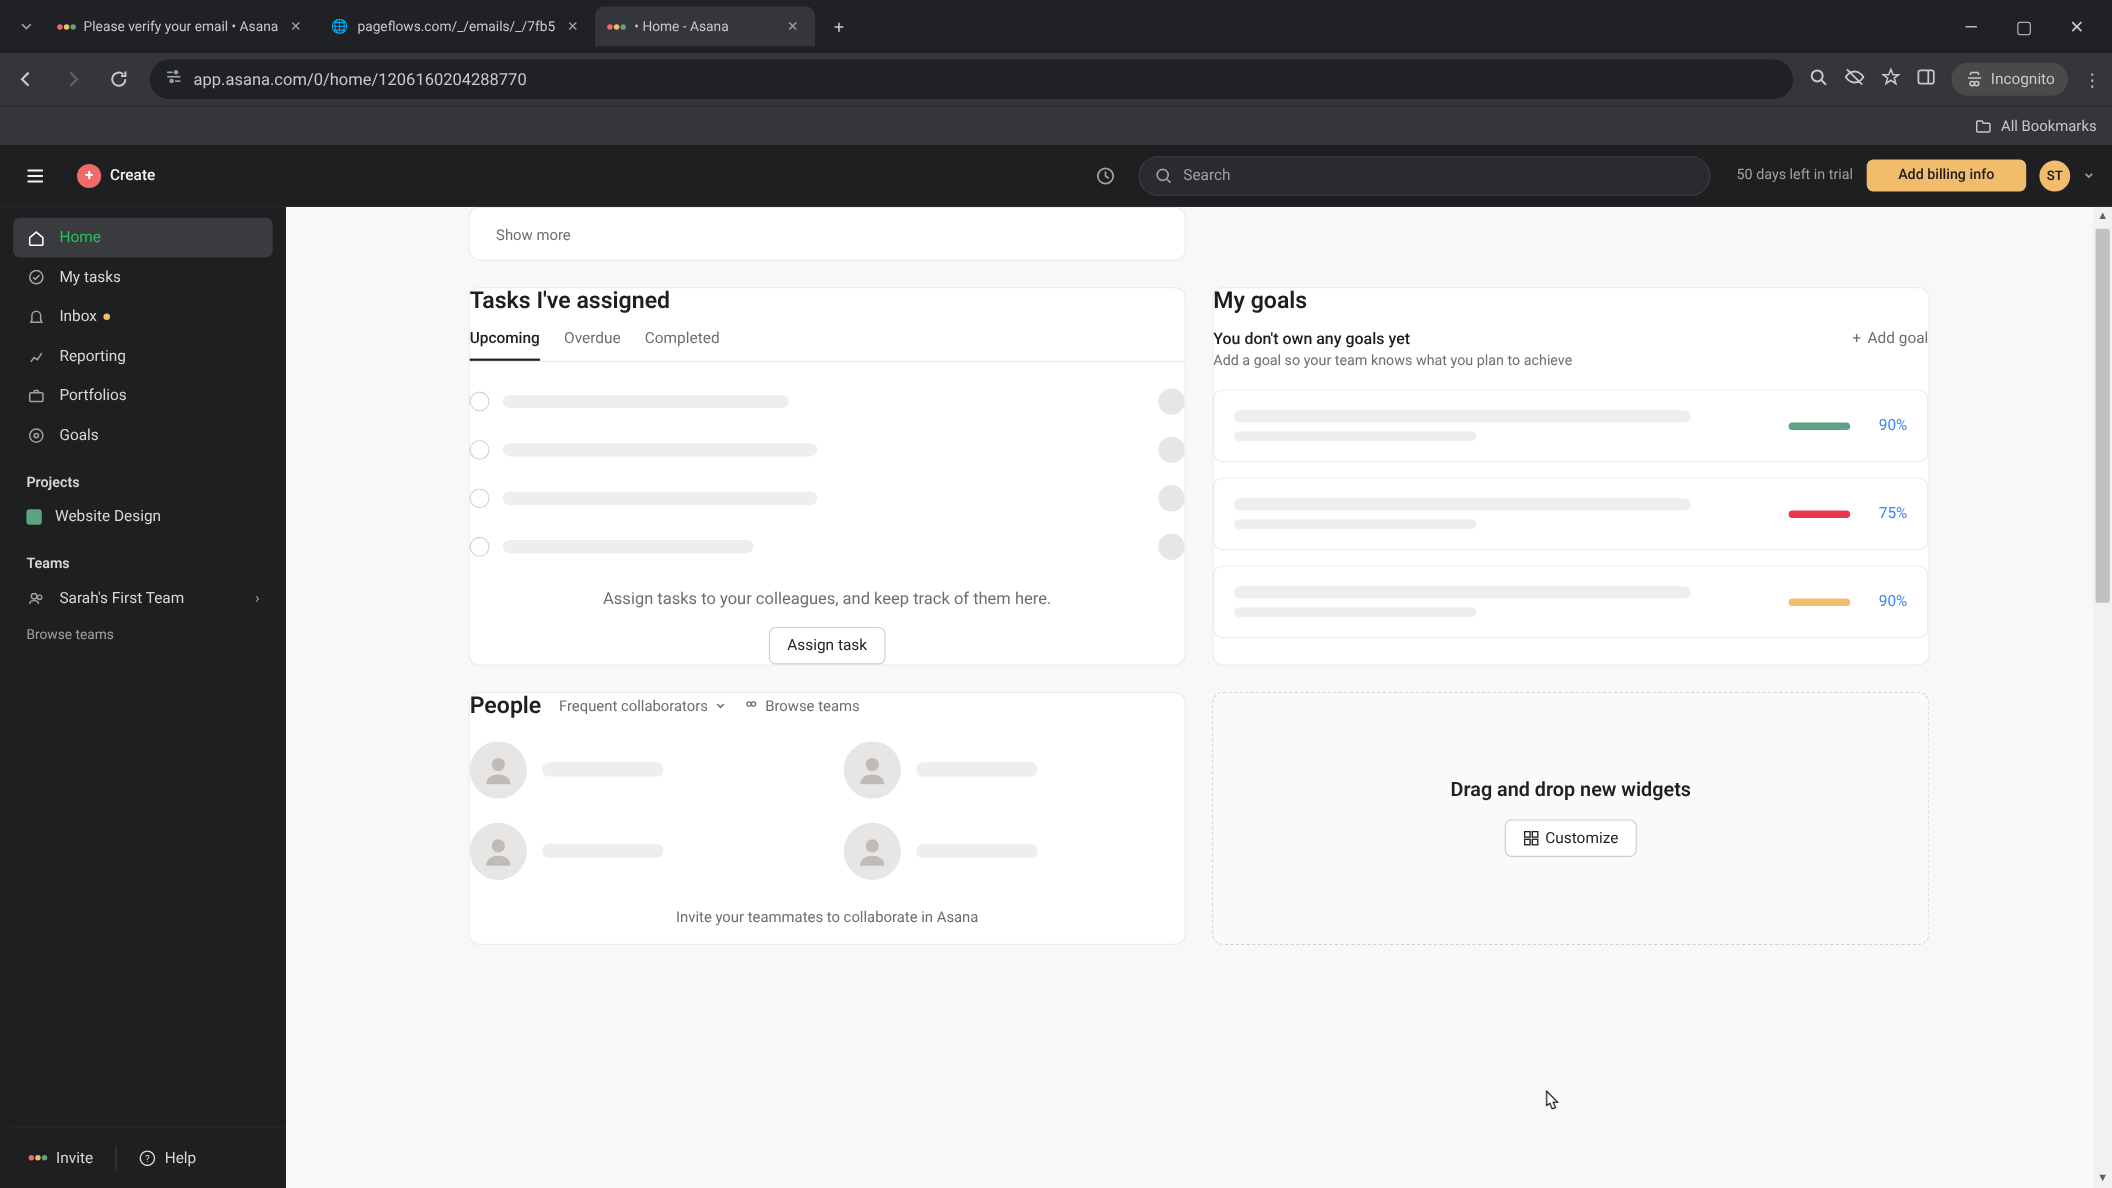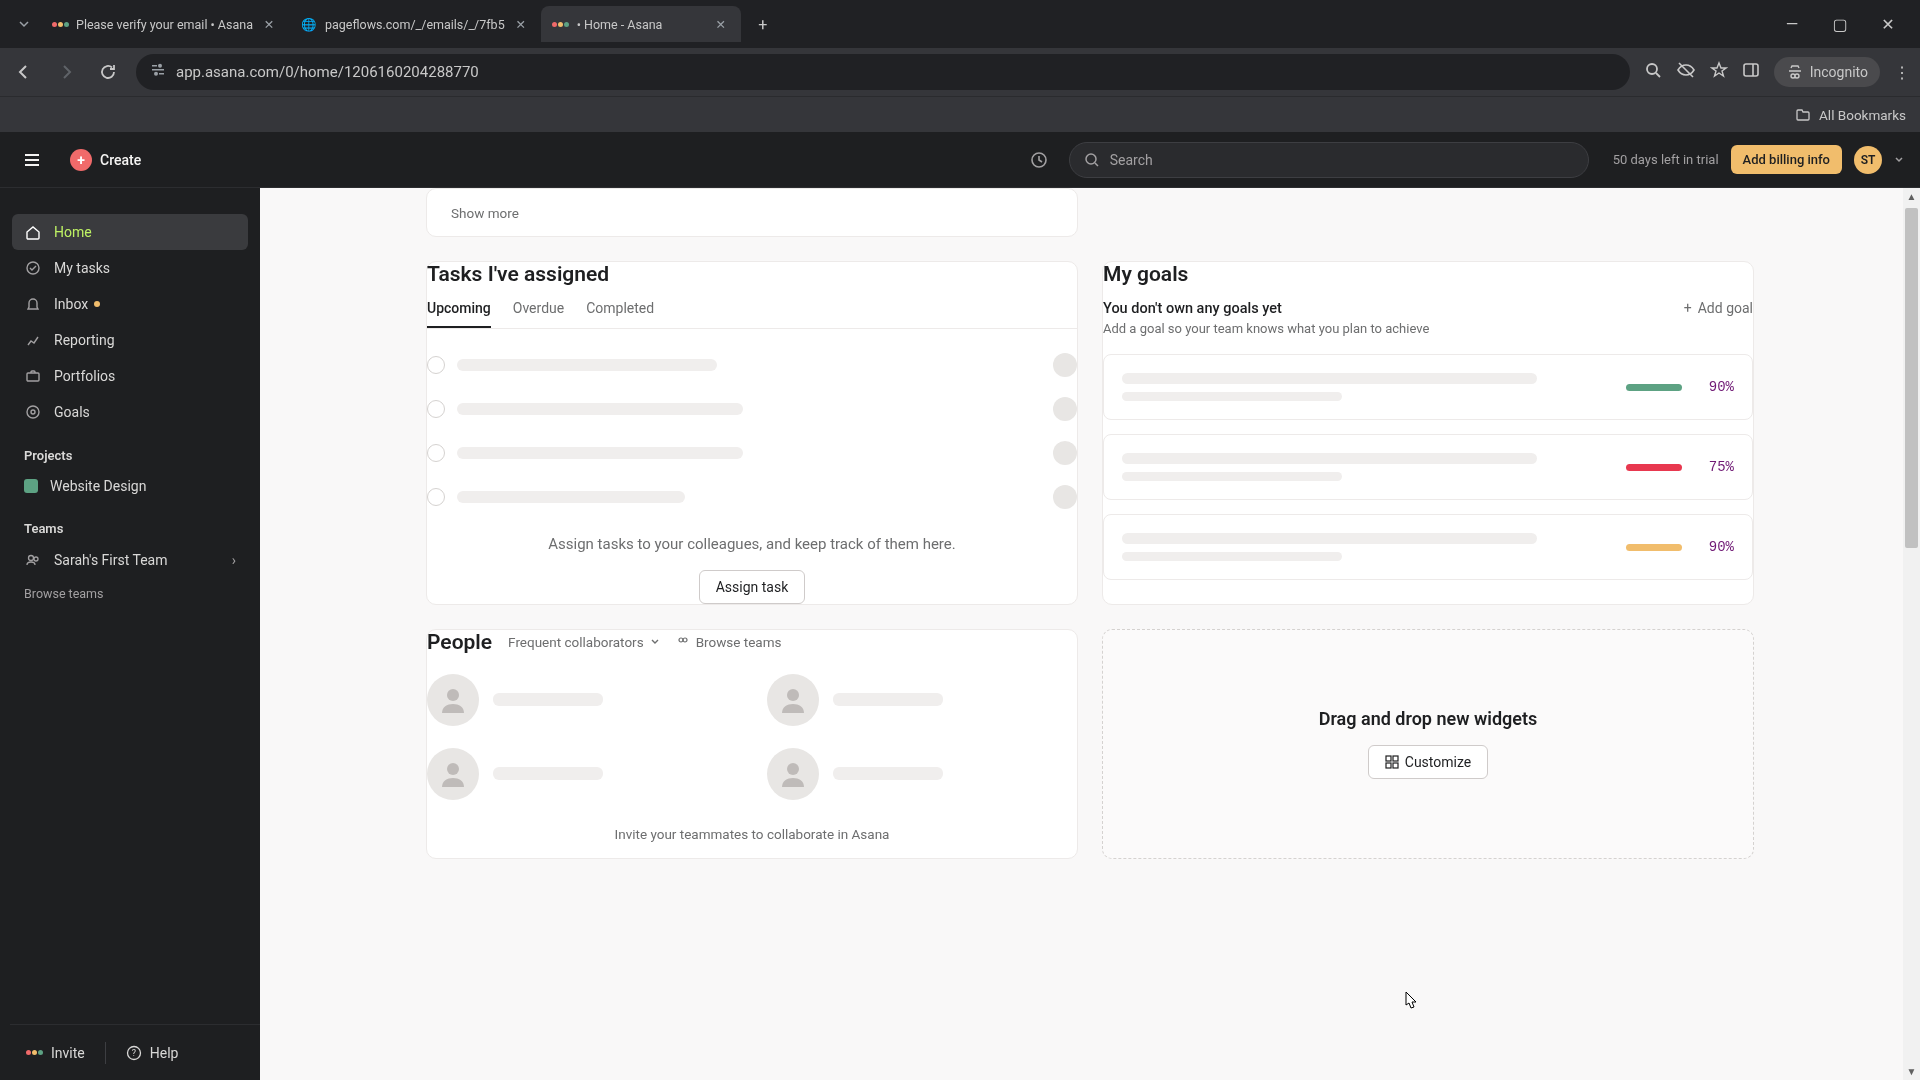--- a/index.html
+++ b/index.html
@@ -32,31 +32,31 @@
 
 
 .app-header { background:#1e1f21; height:56px; display:flex; align-items:center; padding:0 16px; gap:12px; border-bottom:1px solid #2c2d30; }
 .hamburger { width:32px; height:32px; display:flex; align-items:center; justify-content:center; color:#f5f4f3; cursor:pointer; }
 .create-btn { display:flex; align-items:center; gap:8px; background:transparent; color:#f5f4f3; font-size:14px; font-weight:500; cursor:pointer; padding:6px 10px; border-radius:6px; }
 .create-btn .plus-circle { width:22px; height:22px; background:#f06a6a; border-radius:50%; display:flex; align-items:center; justify-content:center; color:#fff; font-weight:bold; }
 .history-icon { width:36px; height:36px; display:flex; align-items:center; justify-content:center; color:#a2a0a2; cursor:pointer; margin-left:auto; }
 .search-bar { flex:0 0 520px; background:#2a2b2e; border:1px solid #3d3e42; border-radius:18px; height:36px; display:flex; align-items:center; padding:0 14px; gap:10px; color:#a2a0a2; font-size:14px; }
 .header-right { display:flex; align-items:center; gap:12px; margin-left:12px; }
 .trial-text { color:#a2a0a2; font-size:13px; }
-.billing-btn { background:#f1bd6c; color:#1e1f21; font-size:13px; font-weight:500; padding:7px 12px; border-radius:6px; cursor:pointer; }
+.billing-btn { background:#f1bd6c; color:#1e1f21; font-size:13px; font-weight:500; padding:7px 29px; border-radius:6px; cursor:pointer; }
 .avatar-top { width:28px; height:28px; border-radius:50%; background:#f1bd6c; color:#1e1f21; display:flex; align-items:center; justify-content:center; font-size:12px; font-weight:600; }
 .caret-down { color:#a2a0a2; cursor:pointer; }
 
 
 .main { display:flex; height:calc(1080px - 48px - 48px - 36px - 56px); }
 
 .sidebar { width:260px; background:#1e1f21; padding:10px 0; overflow-y:auto; color:#f5f4f3; }
 .nav-list { list-style:none; padding:0 12px; }
 .nav-item { display:flex; align-items:center; gap:12px; padding:9px 12px; border-radius:6px; font-size:14px; cursor:pointer; color:#d9d8d7; }
-.nav-item.active { background:#3a3b3e; color:#bef264;margin-top:16px; }
+.nav-item.active { background:#3a3b3e; color:#22c55e; }
 .nav-item .nav-icon { width:18px; height:18px; display:flex; align-items:center; justify-content:center; color:#a2a0a2; }
 .nav-item.active .nav-icon { color:#fff; }
 .nav-dot { width:6px; height:6px; background:#f1bd6c; border-radius:50%; margin-left:-6px; }
 .section-label { font-size:13px; font-weight:600; color:#d9d8d7; padding:18px 24px 6px; }
 .proj-color { width:14px; height:14px; border-radius:3px; background:#5da283; }
 .team-chevron { margin-left:auto; color:#a2a0a2; }
 .browse-teams-sidebar { font-size:12.5px; color:#a2a0a2; padding:8px 24px; cursor:pointer; }
 
 .sidebar-footer { position:fixed; bottom:0; left:0; width:260px; height:56px; background:#1e1f21; border-top:1px solid #2c2d30; display:flex; align-items:center; padding:0 16px; gap:20px;margin-left:10px; }
 .footer-btn { display:flex; align-items:center; gap:8px; color:#d9d8d7; font-size:14px; cursor:pointer; }
@@ -87,21 +87,21 @@
 
 .goals-empty { display:flex; justify-content:space-between; align-items:flex-start; margin-bottom:18px; }
 .goals-empty-text .title { font-size:14.5px; color:#1e1f21; font-weight:500; margin-bottom:4px; }
 .goals-empty-text .sub { font-size:13px; color:#6d6e6f; }
 .add-goal { display:flex; align-items:center; gap:6px; color:#6d6e6f; font-size:14px; cursor:pointer; }
 .goal-skel { border:1px solid #edeae9; border-radius:8px; padding:18px; display:flex; align-items:center; gap:16px; margin-bottom:14px; }
 .goal-skel-left { flex:1; }
 .goal-skel-bar1 { height:11px; background:#f0eeed; border-radius:6px; width:85%; margin-bottom:8px; }
 .goal-skel-bar2 { height:9px; background:#f0eeed; border-radius:6px; width:45%; }
 .goal-progress { width:56px; height:7px; border-radius:4px; }
-.goal-pct { font-size:14px; color:#701a75; width:36px; text-align:right;font-family:Liberation Mono, monospace; }
+.goal-pct { font-size:14px; color:#3b82f6; width:36px; text-align:right; }
 .pg-green { background:#5da283; }
 .pg-red { background:#e8384f; }
 .pg-yellow { background:#f1bd6c; }
 
 
 .people-header { display:flex; align-items:center; gap:16px; margin-bottom:20px; }
 .people-header .card-title { margin-bottom:0; }
 .dropdown-btn { display:flex; align-items:center; gap:6px; color:#6d6e6f; font-size:13.5px; cursor:pointer; }
 .browse-link { display:flex; align-items:center; gap:6px; color:#6d6e6f; font-size:13.5px; cursor:pointer; }
 .people-grid { display:grid; grid-template-columns:1fr 1fr; gap:22px 30px; }

